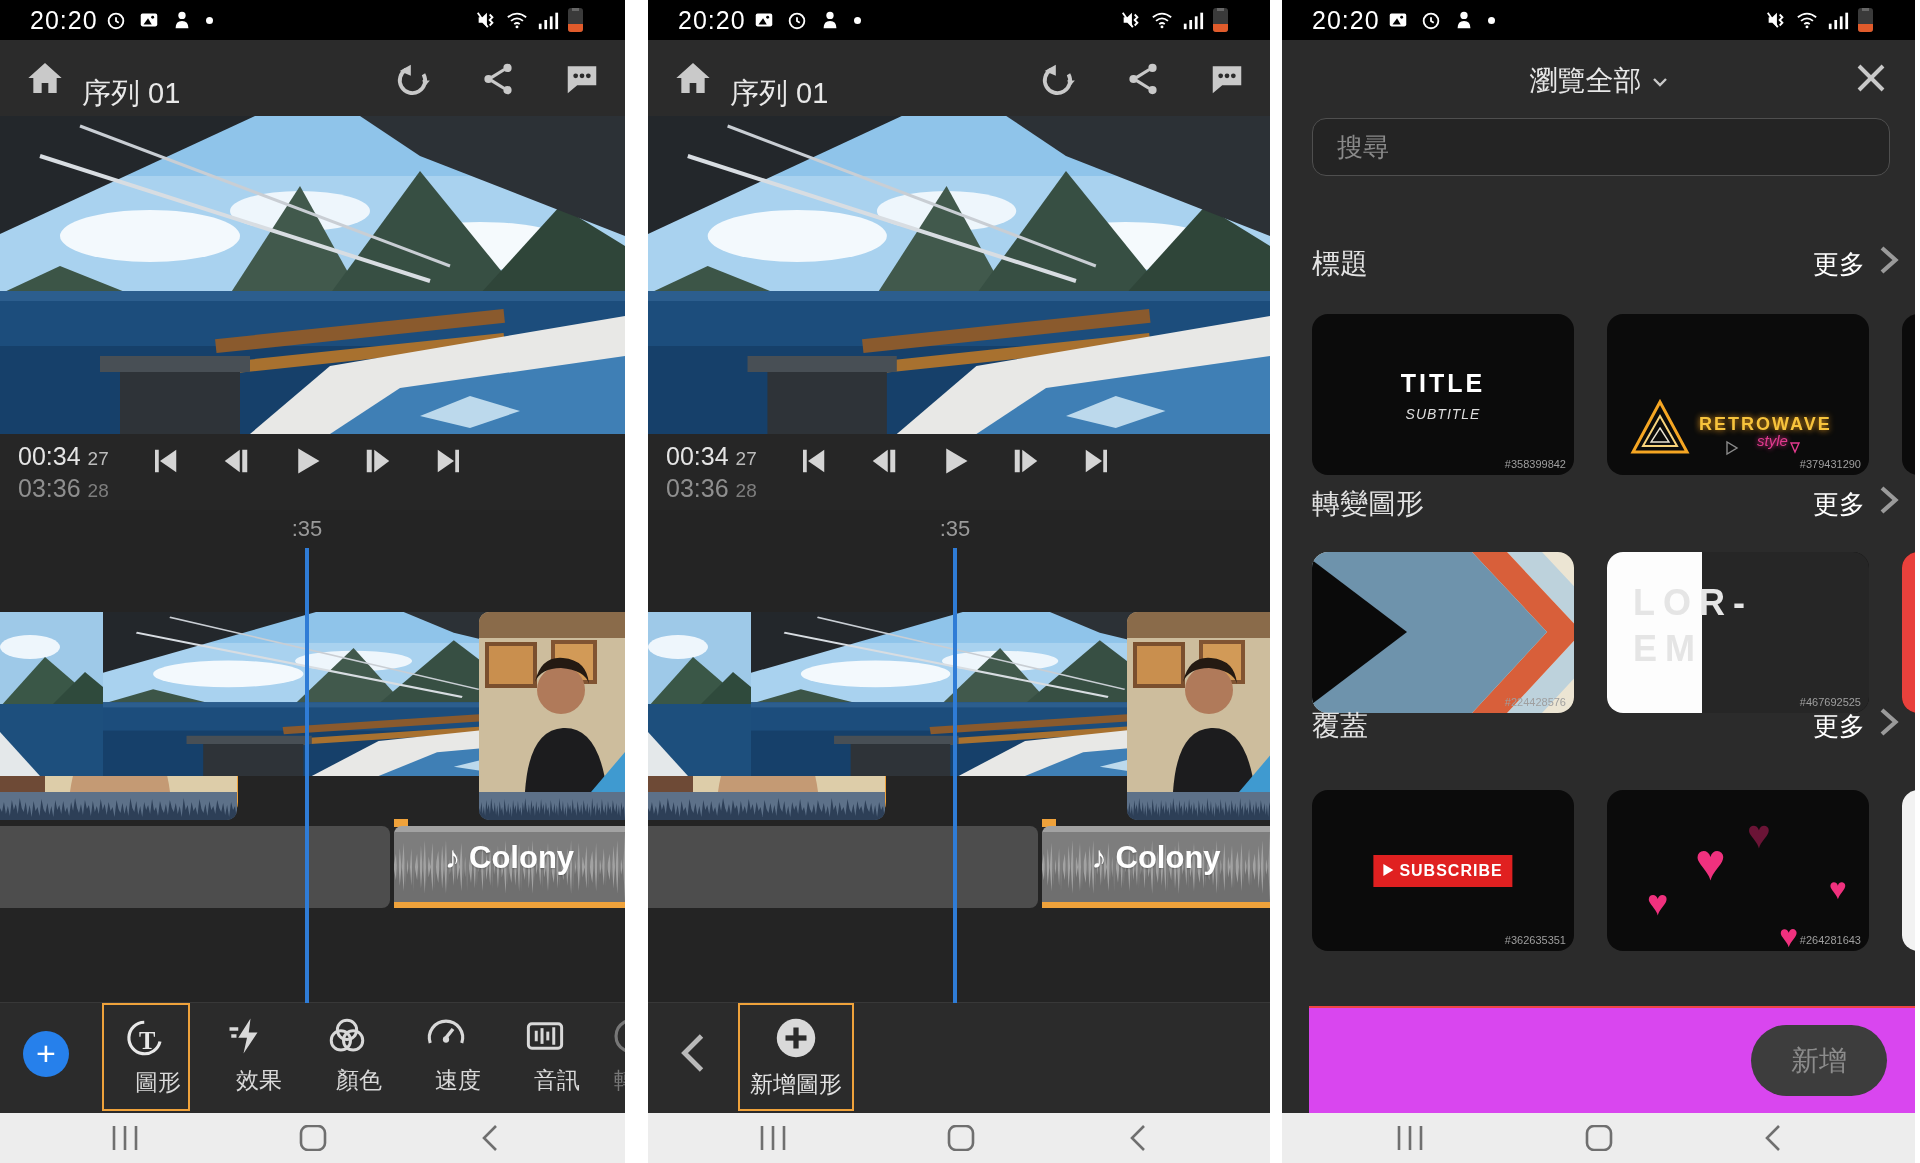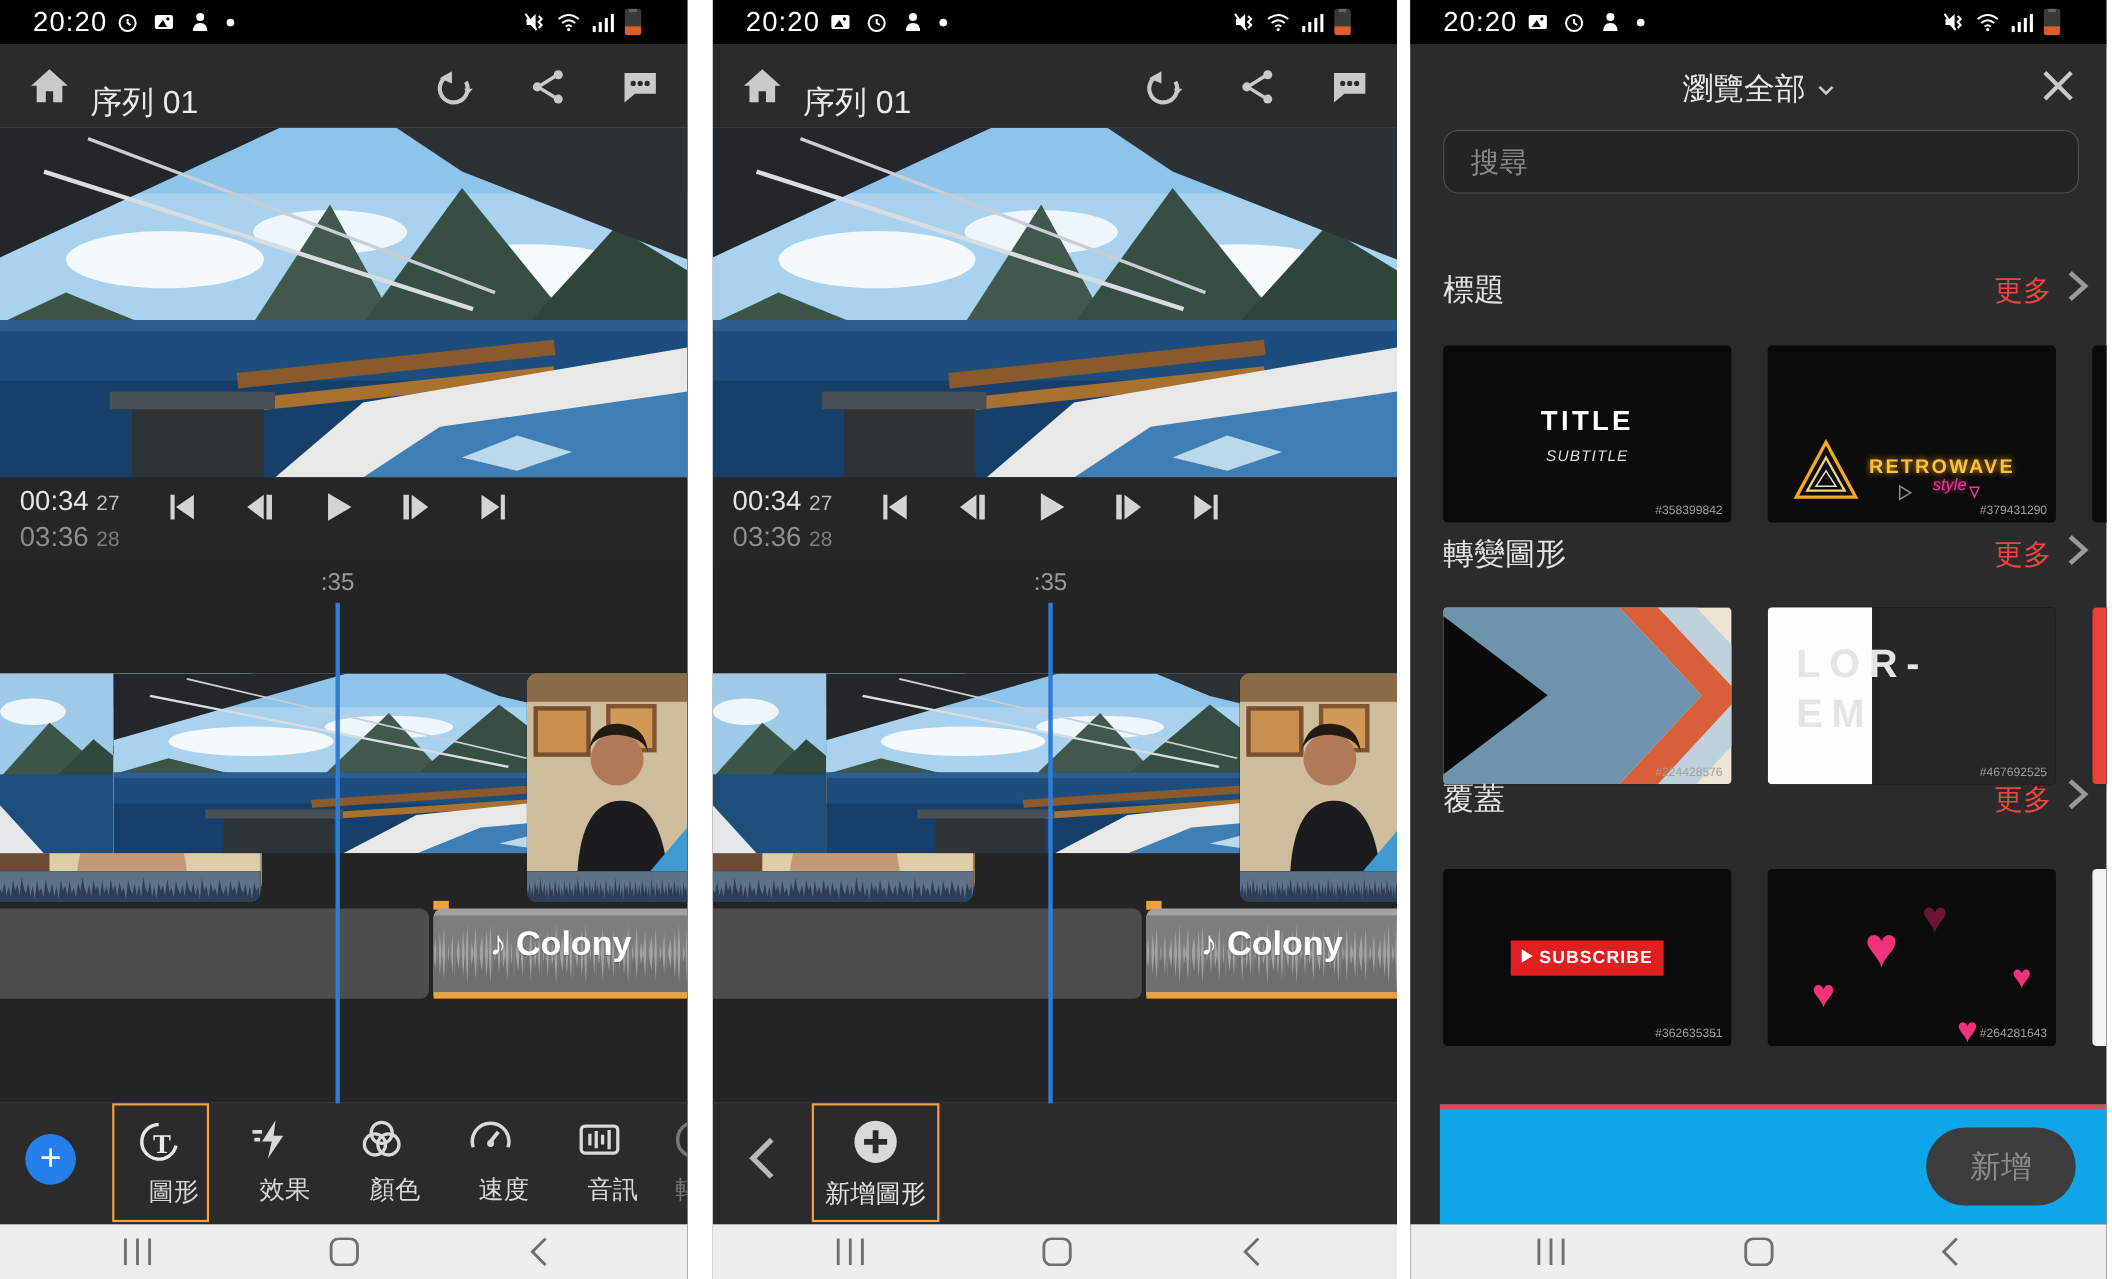--- a/index.html
+++ b/index.html
@@ -85,38 +85,38 @@
   
   .br-header{position:absolute;top:40px;left:0;right:0;height:76px;}
   .br-title{position:absolute;left:50%;transform:translateX(-50%);top:22px;color:#e6e6e6;font-size:28px;white-space:nowrap;}
   .br-caret{display:inline-block;margin-left:10px;width:16px;height:16px;}
   .br-close{position:absolute;right:26px;top:20px;width:36px;height:36px;}
   .searchbox{position:absolute;top:118px;left:30px;width:578px;height:58px;background:#242424;border:1px solid #4f4f4f;border-radius:14px;box-sizing:border-box;}
   .searchbox input{position:absolute;inset:0;background:transparent;border:none;outline:none;color:#ddd;font-size:26px;padding:0 24px;font-family:"Liberation Sans",sans-serif;}
   .searchbox input::placeholder{color:#8a8a8a;}
   .sec-head{position:absolute;left:30px;right:14px;height:40px;}
   .sec-title{position:absolute;left:0;top:0;color:#e3e3e3;font-size:28px;}
-  .sec-more{position:absolute;right:36px;top:2px;color:#ef4444;font-size:26px;}
+  .sec-more{position:absolute;right:36px;top:2px;color:#ffffff;font-size:26px;}
   .sec-chev{position:absolute;right:0;top:0;width:26px;height:30px;}
-  .thumb{position:absolute;width:262px;height:161px;border-radius:4px;background:#0b0b0b;overflow:hidden;}
+  .thumb{position:absolute;width:262px;height:161px;border-radius:16px;background:#0b0b0b;overflow:hidden;}
   .thumb .tid{position:absolute;right:8px;bottom:5px;color:#9f9f9f;font-size:11px;margin-left:32px;}
   .t-x1{left:30px;} .t-x2{left:325px;} .t-x3{left:620px;}
   .row1{top:314px;} .row2{top:552px;} .row3{top:790px;}
   .h1{top:245px;} .h2{top:485px;} .h3{top:707px;}
   .card-title-main{position:absolute;top:55px;width:100%;text-align:center;color:#fff;font-weight:bold;font-size:25px;letter-spacing:3px;}
   .card-title-sub{position:absolute;top:92px;width:100%;text-align:center;color:#ddd;font-style:italic;font-size:14px;letter-spacing:1px;}
   .retro-text{position:absolute;left:92px;top:100px;color:#f7c33c;font-size:18px;font-weight:bold;letter-spacing:2px;text-shadow:0 0 6px #f7a31b;}
   .retro-style{position:absolute;left:150px;top:118px;color:#e23a8e;font-size:15px;font-style:italic;text-shadow:0 0 5px #e23a8e;}
   .lorem-white{position:absolute;left:0;top:0;width:95px;height:161px;background:#fdfdfd;}
   .lorem-dark{position:absolute;left:95px;top:0;right:0;height:161px;background:#262626;}
   .lorem-txt{position:absolute;left:26px;top:28px;color:#e5e5e5;font-weight:bold;font-size:36px;letter-spacing:8px;line-height:46px;}
   .sub-badge{position:absolute;left:50%;top:50%;transform:translate(-50%,-50%);background:#e02020;color:#fff;font-weight:bold;font-size:16px;letter-spacing:1px;padding:7px 10px;white-space:nowrap;}
   .sub-badge .tri{display:inline-block;width:0;height:0;border-left:10px solid #fff;border-top:6px solid transparent;border-bottom:6px solid transparent;margin-right:6px;}
   .heart{position:absolute;color:#f0317e;}
-  .br-bottom{position:absolute;left:0;right:0;bottom:50px;height:105px;background:#0ea5e9;border-top:4px solid #ef4444;margin-left:27px;}
+  .br-bottom{position:absolute;left:0;right:0;bottom:50px;height:105px;background:#d946ef;border-top:2px solid #ef4444;margin-left:27px;}
   .add-pill{position:absolute;right:28px;top:17px;width:136px;height:71px;border-radius:36px;background:#3d3d3d;color:#8c8c8c;font-size:28px;text-align:center;line-height:71px;}
   .sliver-red{position:absolute;inset:0;background:#e8413c;}
   .sliver-white{position:absolute;inset:0;background:#f2f2f2;}
 </style>
 </head>
 <body>
 
 <svg width="0" height="0" style="position:absolute">
   <defs>
     <symbol id="wavepath" viewBox="0 0 240 28" preserveAspectRatio="none">

